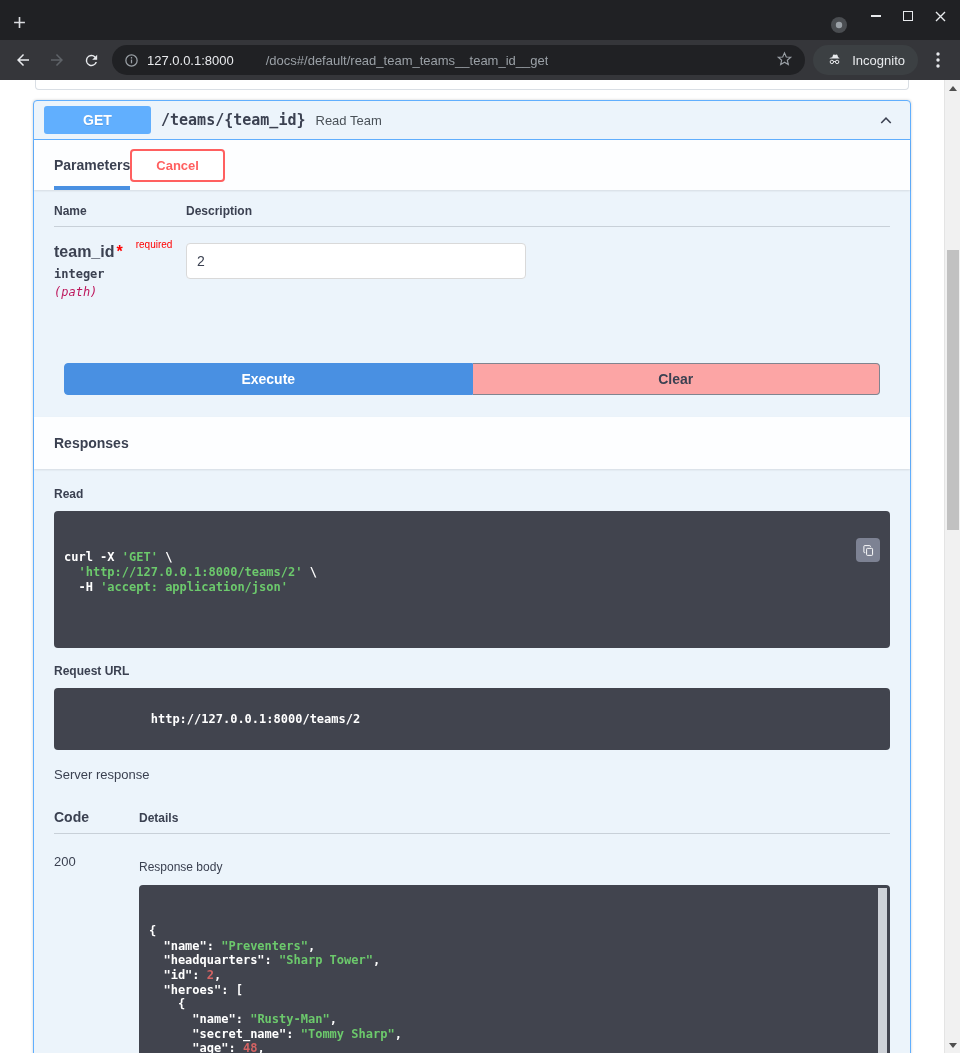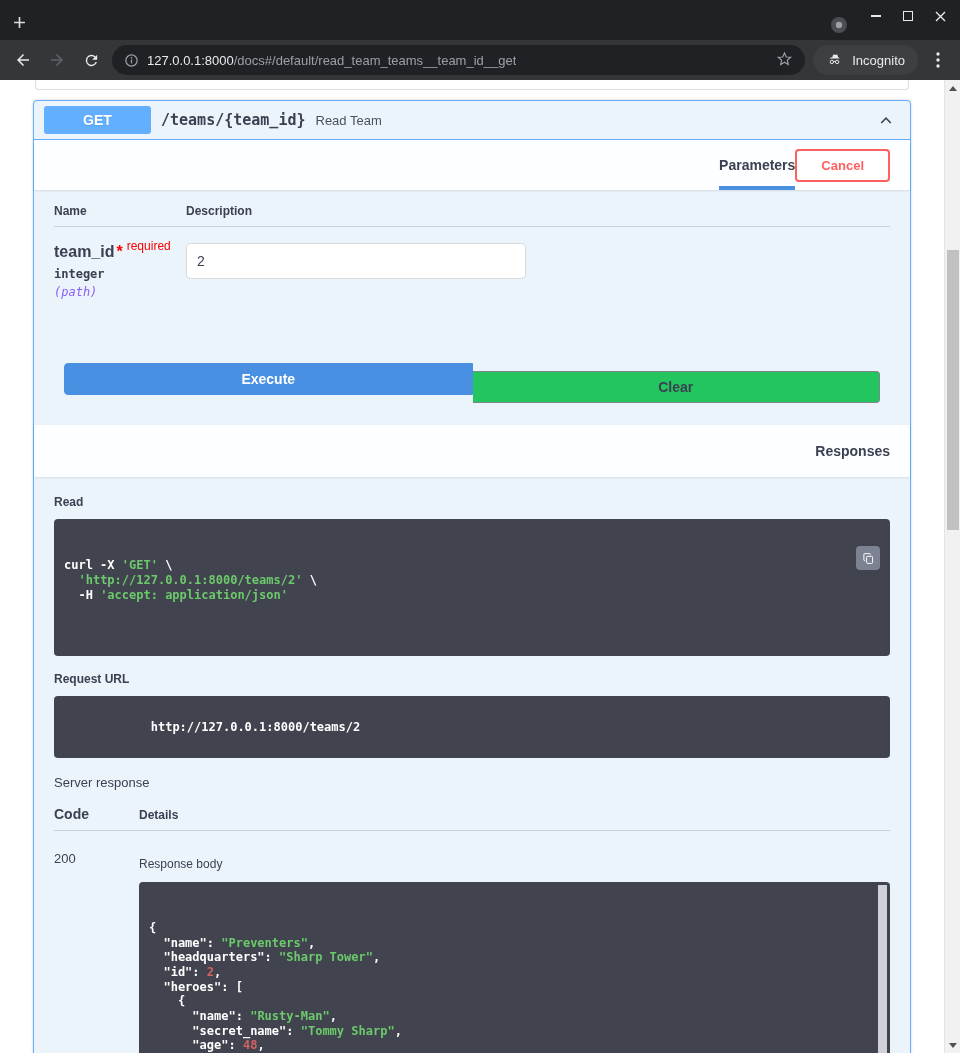--- a/index.html
+++ b/index.html
@@ -33,21 +33,21 @@
   .toolbar { height:40px; background:#35363a; display:flex; align-items:center;
              padding:0 10px; gap:8px; flex-shrink:0; }
   .nav-btn { width:26px; height:26px; display:flex; align-items:center;
              justify-content:center; border-radius:50%; cursor:pointer;
              flex-shrink:0; }
   .url-pill { flex:1; height:30px; background:#202124; border-radius:15px;
               display:flex; align-items:center; padding:0 12px; gap:8px;
               min-width:0; cursor:text; }
   .url-text { font-size:13px; white-space:nowrap; overflow:hidden; }
   .url-host { color:#e8eaed; }
-  .url-path { color:#9aa0a6; }
+  .url-path { color:#9aa0a6;margin-left:32px; }
   .star-btn { margin-left:auto; flex-shrink:0; cursor:pointer; }
   .incognito-badge { height:30px; background:#3c4043; border-radius:15px;
                      display:flex; align-items:center; gap:9px; padding:0 13px;
                      color:#e8eaed; font-size:13px; flex-shrink:0; }
   .menu-btn { width:24px; height:24px; display:flex; align-items:center;
               justify-content:center; cursor:pointer; flex-shrink:0; }
 
   
   .page { flex:1; background:#ffffff; position:relative; overflow:hidden; }
   .page-scrollbar { position:absolute; top:0; right:0; bottom:0; width:16px;
@@ -75,77 +75,77 @@
   .method-badge { background:#61affe; color:#fff; font-weight:bold;
                   font-size:14px; border-radius:3px; padding:6px 0; width:107px;
                   text-align:center; text-shadow:0 1px 0 rgba(0,0,0,.1); }
   .op-path { font-family:"DejaVu Sans Mono","Liberation Mono",monospace;
              font-size:15px; font-weight:bold; color:#3b4151; }
   .op-desc { font-size:13px; color:#4a5158; flex:1; }
   .chevron-btn { width:28px; height:28px; display:flex; align-items:center;
                  justify-content:center; cursor:pointer; }
 
   .section-header { display:flex; align-items:stretch;
-                    justify-content:flex-end; background:rgba(255,255,255,.88);
+                    justify-content:flex-start; background:rgba(255,255,255,.88);
                     box-shadow:0 1px 2px rgba(0,0,0,.1); padding:0 20px;
                     min-height:50px; }
   .tab-item { display:flex; align-items:center; border-bottom:4px solid #4990e2;
               padding-top:4px; font-size:14px; font-weight:bold; color:#3b4151; }
   .cancel-btn { align-self:center; border:2px solid #ff6060; color:#ff6060;
                 background:#fff; font-weight:bold; font-size:13px;
                 border-radius:4px; padding:7px 24px; cursor:pointer;
                 font-family:inherit; }
 
   .params-table { padding:0 20px; }
   .t-head { display:flex; font-size:12px; font-weight:bold; color:#3b4151;
             padding:14px 0 8px; border-bottom:1px solid rgba(59,65,81,.2); }
   .col-name { width:132px; flex-shrink:0; }
   .t-row { display:flex; padding:16px 0 46px; }
   .p-name { font-size:16px; font-weight:bold; color:#3b4151; }
   .req-star { color:#f00; font-weight:bold; margin-left:2px; }
-  .req-label { color:#f00; font-size:12px; vertical-align:top;
-               position:relative; top:-4px; margin-left:4px; }
+  .req-label { color:#f00; font-size:10px; vertical-align:top;
+               position:relative; top:-4px; margin-left:13px; }
   .p-type { font-family:"DejaVu Sans Mono","Liberation Mono",monospace;
             font-size:12px; font-weight:bold; color:#3b4151; margin-top:6px; }
   .p-in { font-family:"DejaVu Sans Mono","Liberation Mono",monospace;
-          font-size:12px; font-style:italic; color:#8b5cf6; margin-top:4px; }
+          font-size:12px; font-style:italic; color:#be185d; margin-top:4px; }
   .p-input { width:340px; height:36px; border:1px solid #d9d9d9;
              border-radius:4px; padding:0 10px; font-size:14px; color:#3b4151;
              background:#fff; font-family:inherit; }
 
   .execute-wrapper { padding:18px 30px 22px; display:flex; }
   .btn-execute { flex:1; background:#4990e2; color:#fff; font-weight:bold;
                  font-size:14px; border:1px solid #4990e2;
                  border-radius:4px 0 0 4px; height:32px; cursor:pointer;
                  font-family:inherit; }
-  .btn-clear { flex:1; background:#22c55e; color:#3b4151; font-weight:bold;
+  .btn-clear { flex:1; background:#fca5a5; color:#3b4151; font-weight:bold;
                font-size:14px; border:1px solid #80848f; border-left:none;
                border-radius:0 4px 4px 0; height:32px; cursor:pointer;
-               font-family:inherit;margin-top:8px; }
+               font-family:inherit; }
 
   .responses-header { min-height:52px; align-items:center; }
   .responses-title { font-size:14px; font-weight:bold; color:#3b4151; }
 
   .responses-body { padding:18px 20px 0; }
   .block-label { font-size:12px; font-weight:bold; color:#3b4151;
                  margin-bottom:10px; }
   .code-block { background:#41444e; border-radius:4px; padding:10px;
                 position:relative; font-family:"DejaVu Sans Mono","Liberation Mono",monospace;
                 font-size:12px; font-weight:600; line-height:1.22; color:#fff;
                 white-space:pre; overflow:hidden; }
   .tk-p { color:#ffffff; }
   .tk-s { color:#6cc96c; }
   .tk-n { color:#d36363; }
   .curl-block { min-height:60px; }
   .copy-btn { position:absolute; right:10px; top:27px; width:24px; height:24px;
               background:#7d8293; border-radius:4px; display:flex;
               align-items:center; justify-content:center; cursor:pointer; }
   .request-url-label { margin:16px 0 10px; }
   .request-url-block { padding:9px 10px; }
-  .server-response-label { margin:17px 0 16px; font-size:13px; color:#3b4151; }
+  .server-response-label { margin:17px 0 27px; font-size:13px; color:#3b4151; }
   .code-details-head { display:flex; align-items:flex-end; padding-bottom:8px;
                        border-bottom:1px solid rgba(59,65,81,.2); }
   .cd-code { width:85px; flex-shrink:0; font-size:14px; font-weight:bold;
              color:#3b4151; }
   .cd-details { font-size:12px; font-weight:bold; color:#3b4151; }
   .response-row { display:flex; margin-top:20px; }
   .status-code { width:85px; flex-shrink:0; font-size:13px; color:#3b4151; }
   .response-detail { flex:1; min-width:0; }
   .rb-label { font-size:12px; color:#3b4151; margin:6px 0 11px; }
   .response-body-block { min-height:340px; }

